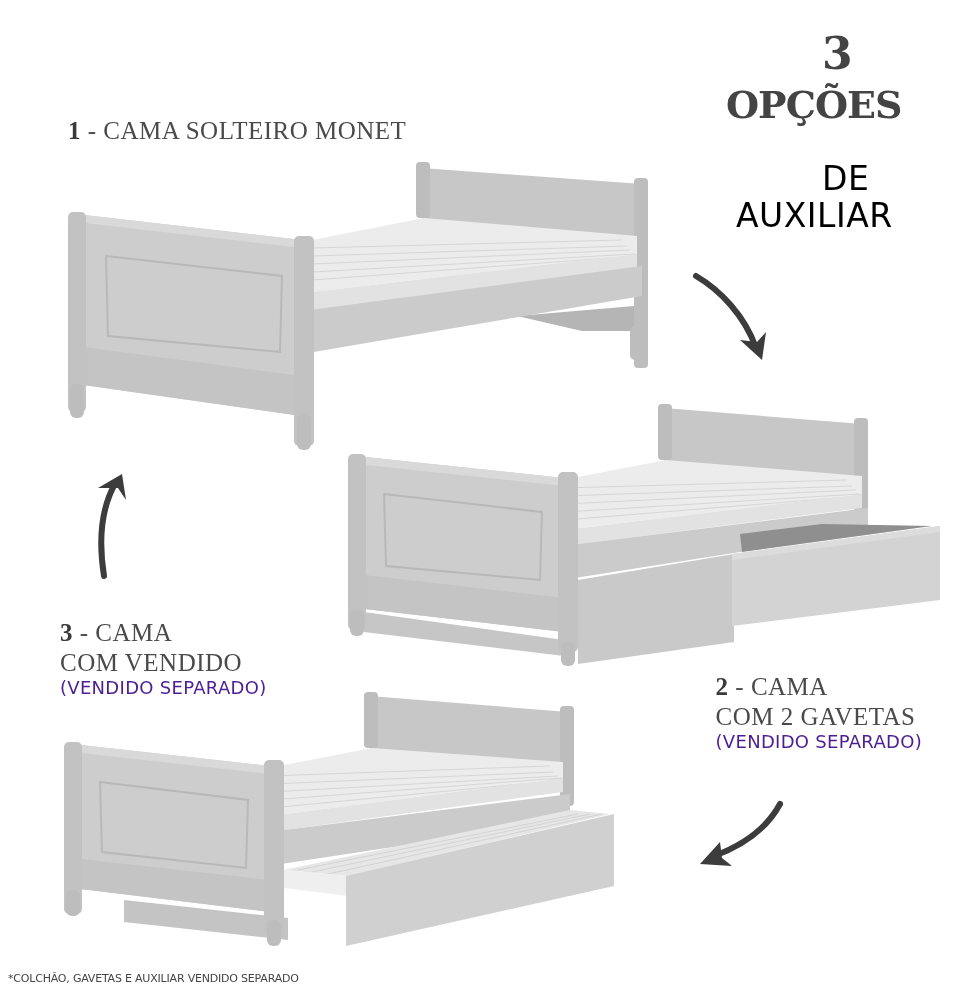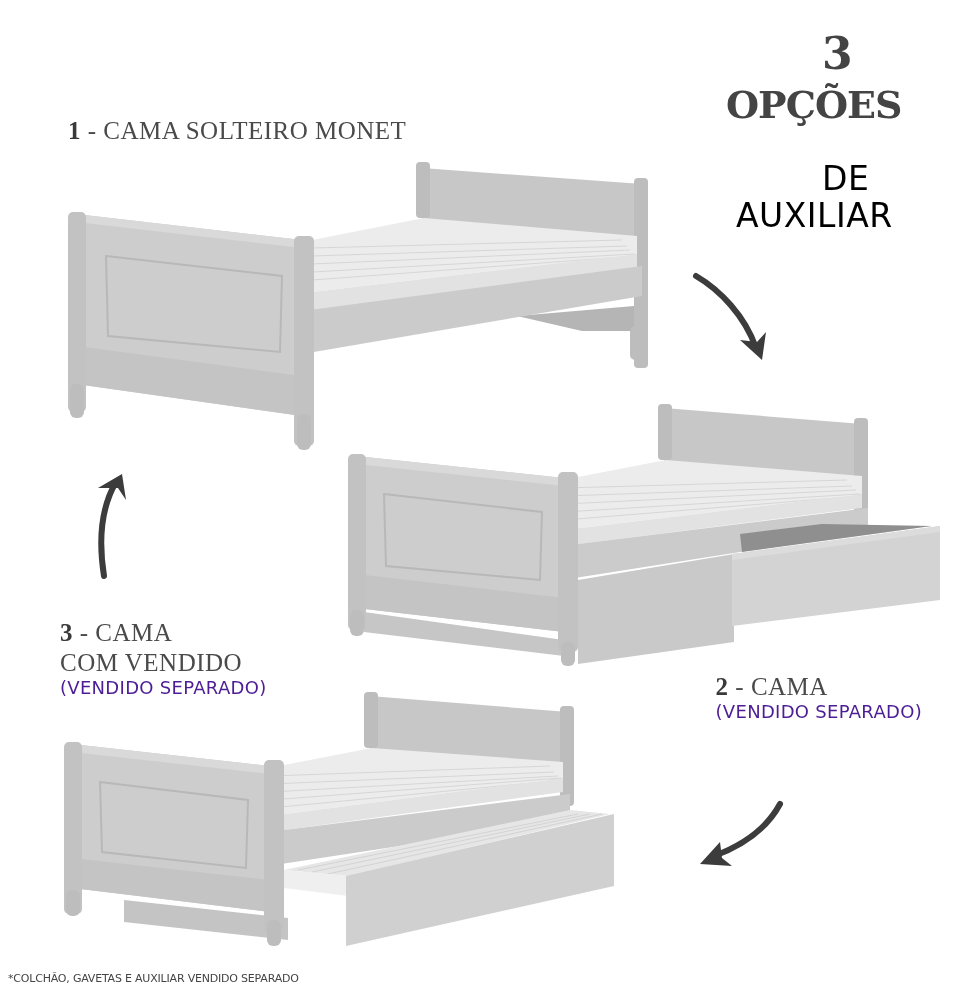--- a/index.html
+++ b/index.html
@@ -25,20 +25,21 @@
 <div class="abs hero-sub" style="left:736px; top:199px;">AUXILIAR</div>
 
 <div class="abs label-lg" style="left:68px; top:116px;">
   <span class="t-num">1</span><span class="t-light"> - </span><span class="t-light">CAMA SOLTEIRO MONET</span>
 </div>
 
 <div class="abs" style="right:54px; top:644px; text-align:left;margin-top:28px;">
   <div class="label-lg">
     <span class="t-num">2</span><span class="t-light"> - </span><span class="t-light">CAMA</span>
   </div>
+  <div class="label-lg t-light">COM 2 GAVETAS</div>
   <div class="label-sm">(VENDIDO SEPARADO)</div>
 </div>
 
 <div class="abs" style="left:60px; top:618px;">
   <div class="label-lg">
     <span class="t-num">3</span><span class="t-light"> - </span><span class="t-light">CAMA</span>
   </div>
   <div class="label-lg t-light">COM VENDIDO</div>
   <div class="label-sm">(VENDIDO SEPARADO)</div>
 </div>

